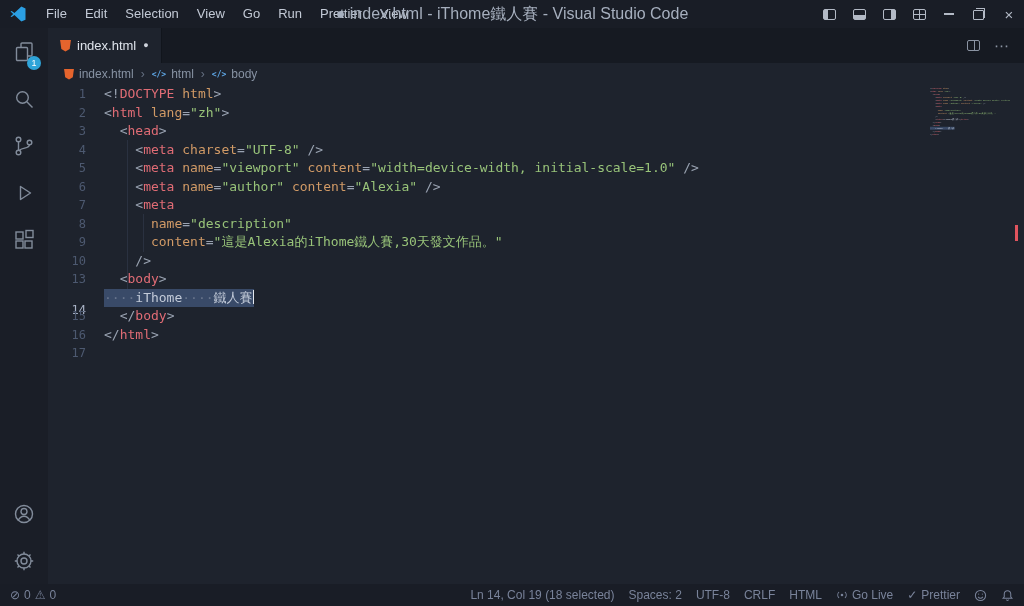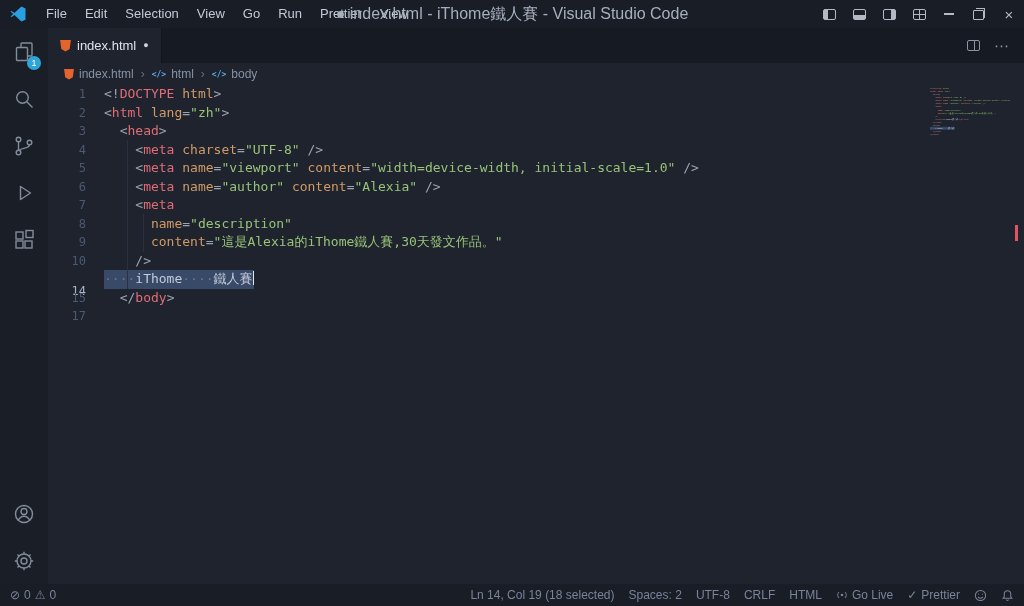--- a/index.html
+++ b/index.html
@@ -236,26 +236,34 @@
           </div>
           <div class="line">
             <span class="ln">9</span>
             <span class="codeln"><span class="tok-x">      </span><span class="tok-a">content</span><span class="tok-p">=</span><span class="tok-s">"這是Alexia的iThome鐵人賽,30天發文作品。"</span></span>
           </div>
           <div class="line">
             <span class="ln">10</span>
             <span class="codeln"><span class="tok-x">    </span><span class="tok-p">/&gt;</span></span>
           </div>
           <div class="line">
+            <span class="ln">13</span>
+            <span class="codeln"><span class="tok-x">  </span><span class="tok-p">&lt;</span><span class="tok-t">body</span><span class="tok-p">&gt;</span></span>
+          </div>
+          <div class="line">
             <span class="ln ln-active">14</span>
             <span class="codeln selected"><span class="tok-w">····</span><span class="tok-x">iThome</span><span class="tok-w">····</span><span class="tok-x">鐵人賽</span><span class="cursor"></span></span>
           </div>
           <div class="line">
             <span class="ln">15</span>
             <span class="codeln"><span class="tok-x">  </span><span class="tok-p">&lt;/</span><span class="tok-t">body</span><span class="tok-p">&gt;</span></span>
+          </div>
+          <div class="line">
+            <span class="ln">16</span>
+            <span class="codeln"><span class="tok-p">&lt;/</span><span class="tok-t">html</span><span class="tok-p">&gt;</span></span>
           </div>
           <div class="line">
             <span class="ln">17</span>
             <span class="codeln"></span>
           </div>
         </div>
       <div class="iguide g1"></div>
       <div class="iguide g2"></div>
       <div class="minimap">
           <div id="minimap-lines">

